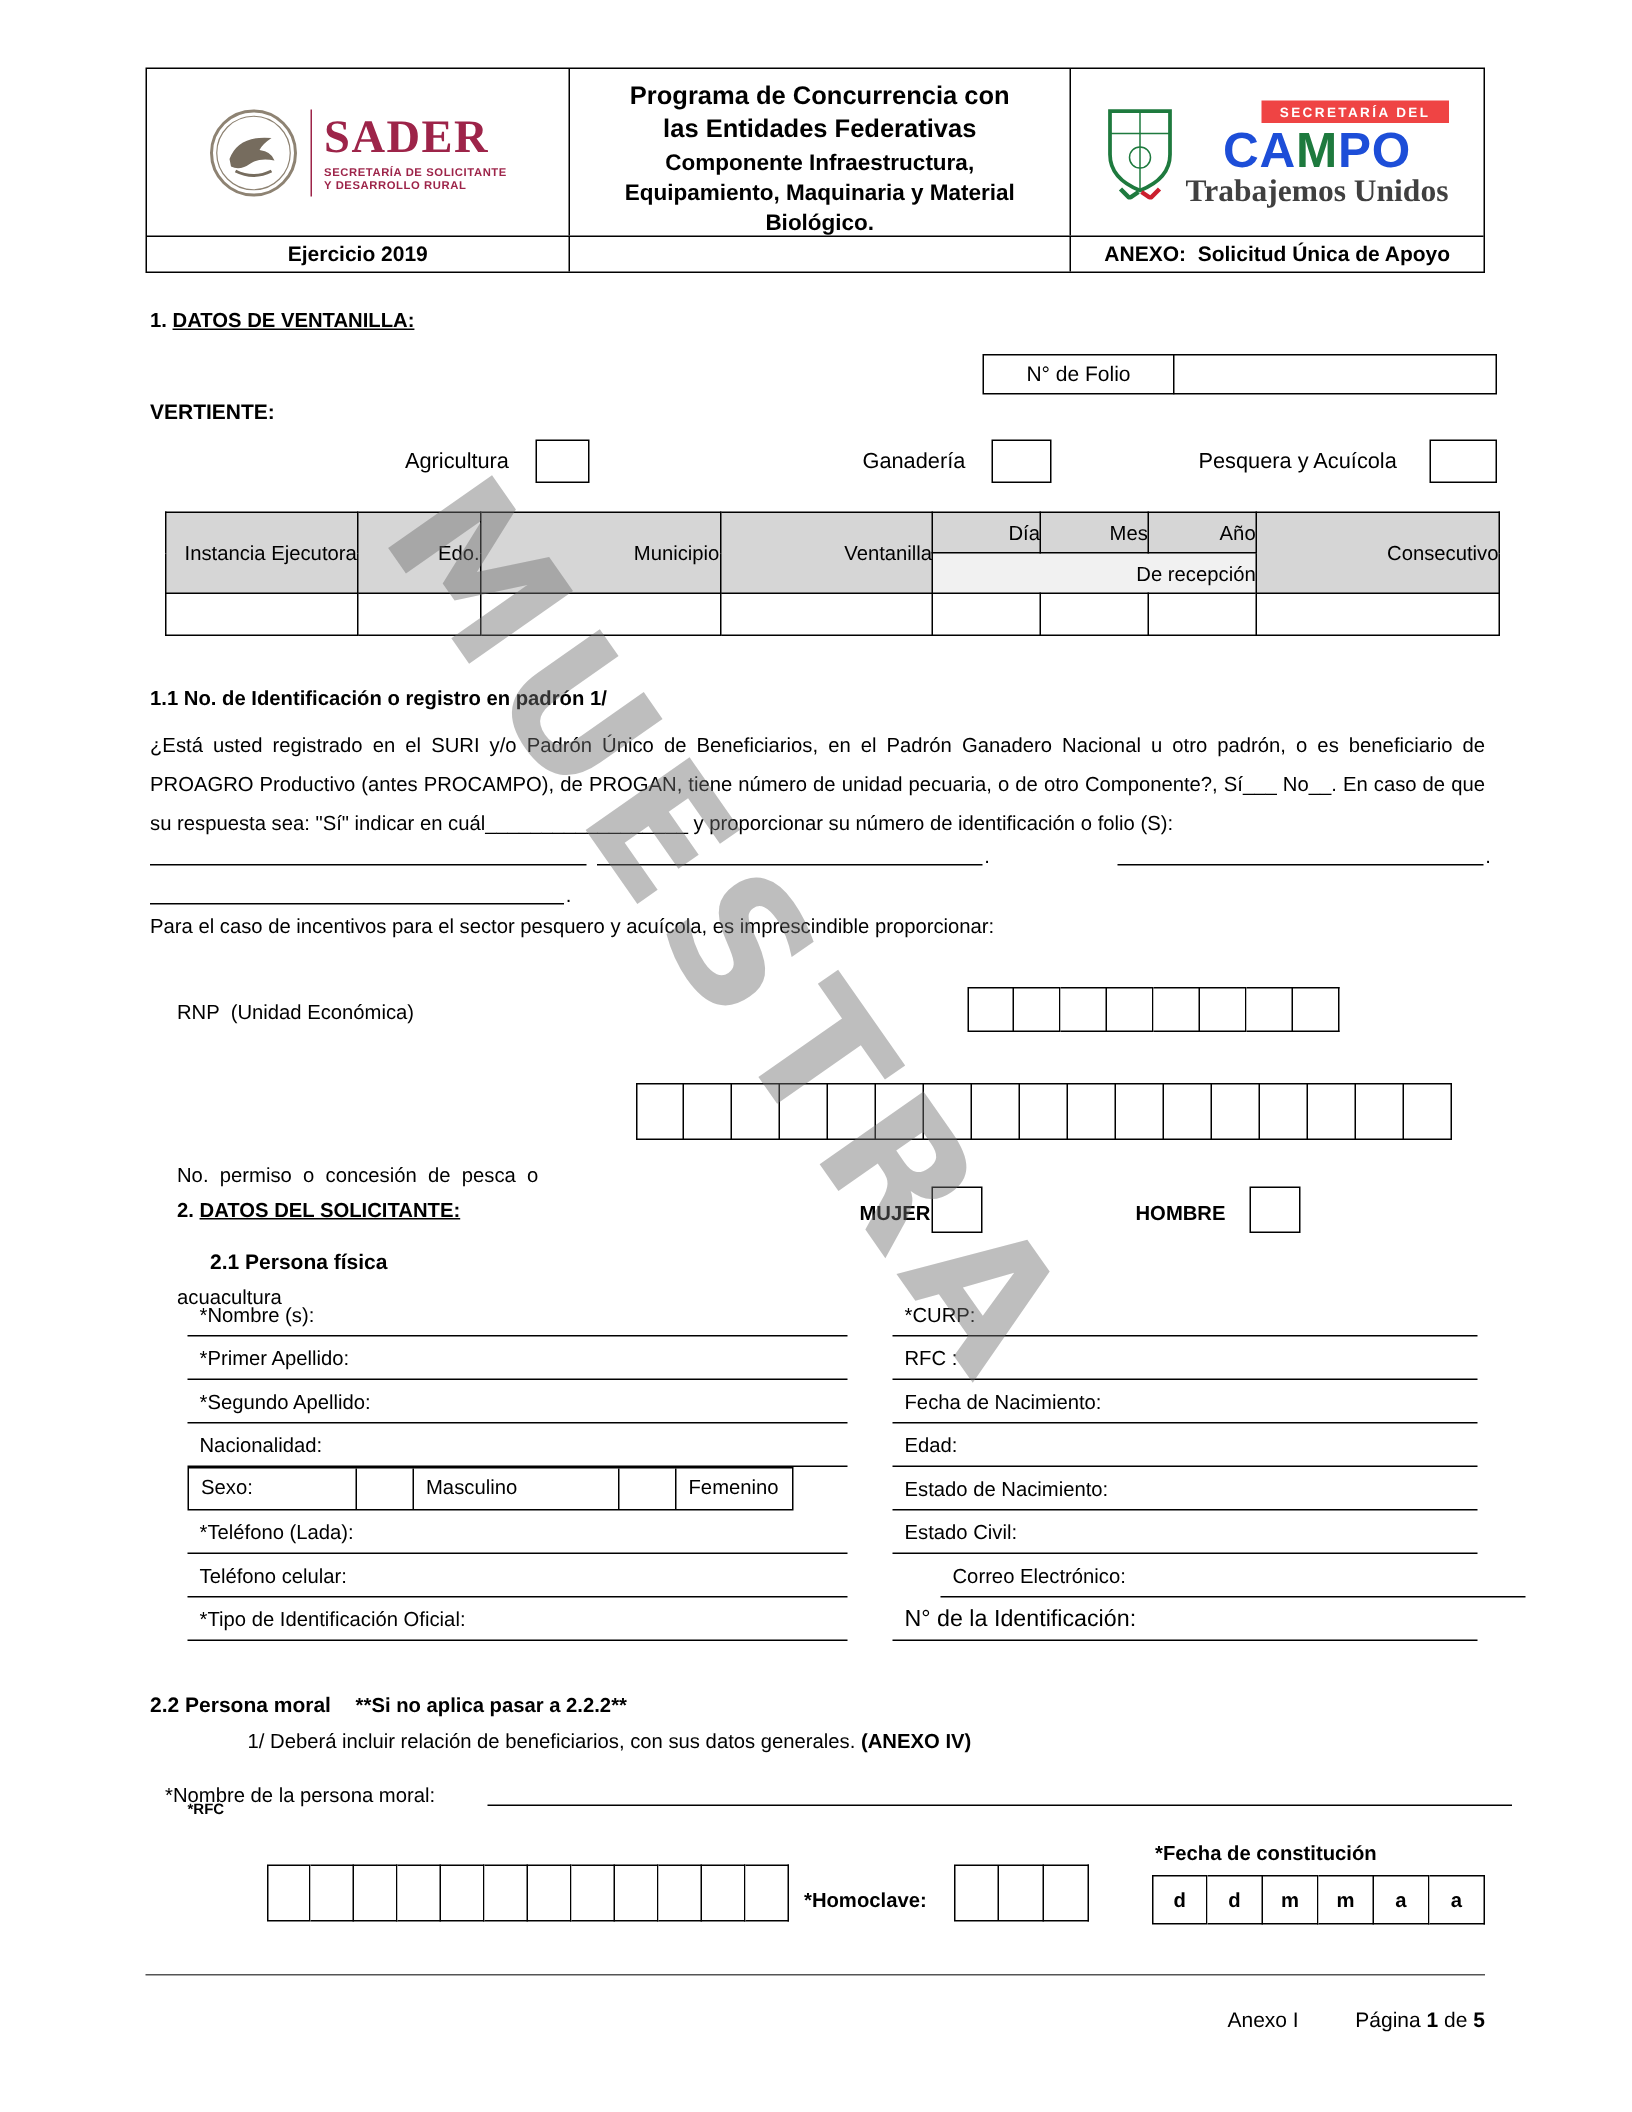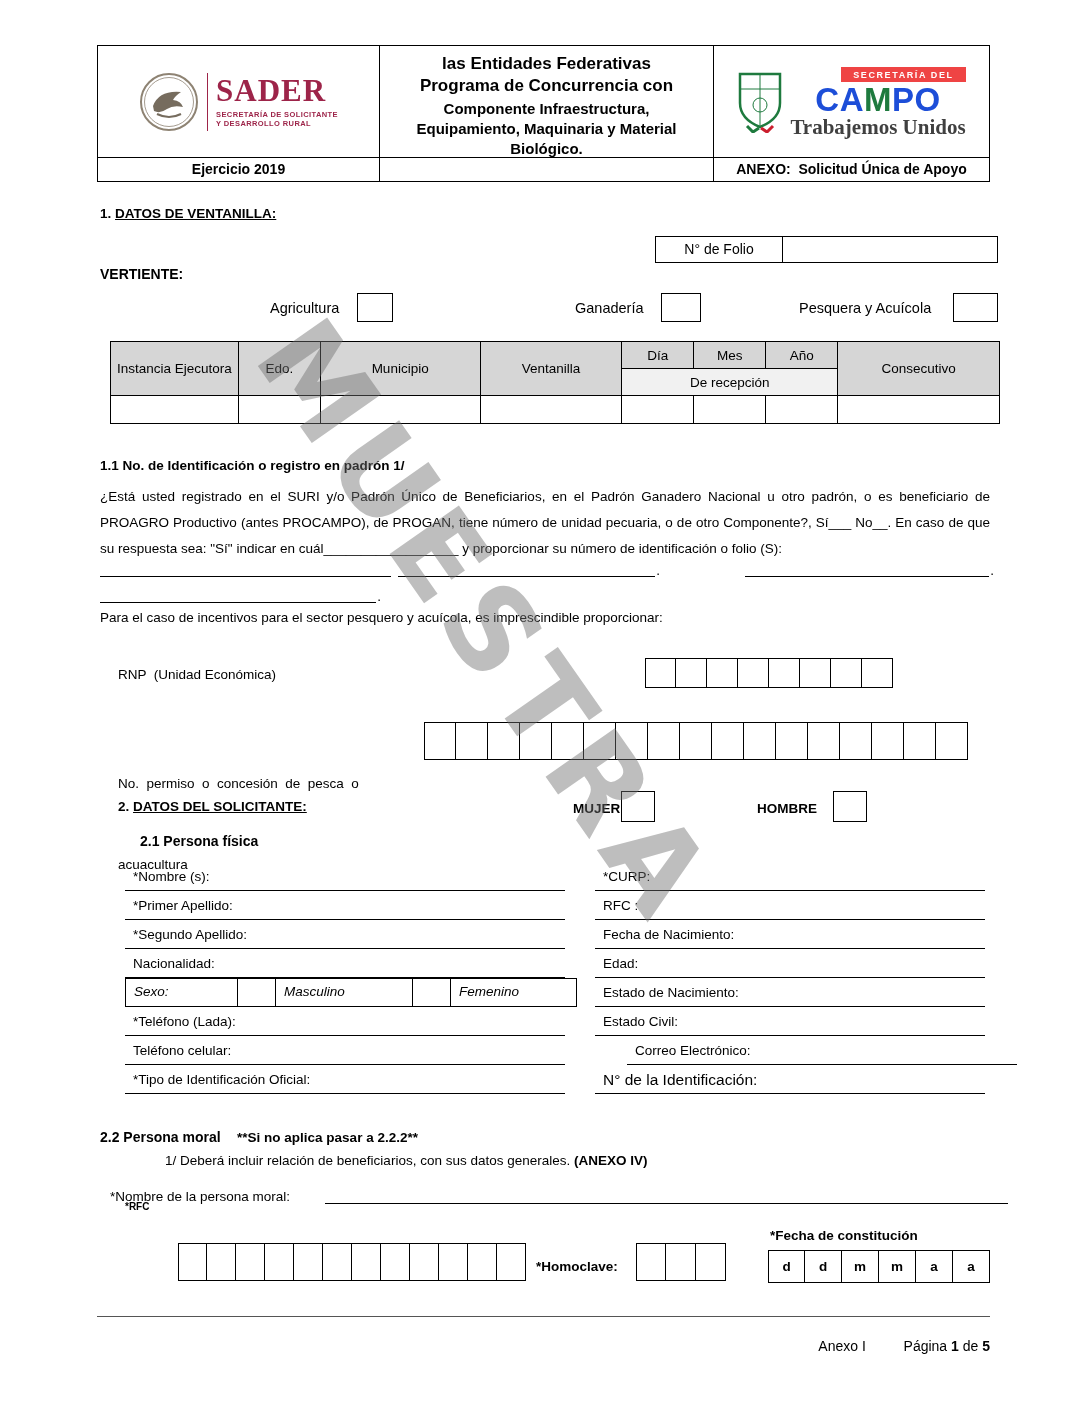--- a/index.html
+++ b/index.html
@@ -43,21 +43,21 @@
   .campo-green { color:#1e7a3e; }
   .campo-tag { font-family:"Liberation Serif", serif; font-weight:bold; color:#404040; font-size:21px; line-height:18px; }
 
   .bx { border:1px solid #000; background:#fff; }
   .line { border-bottom:1px solid #000; }
   .lineflex { display:flex; align-items:flex-end; }
   .lineflex .ln { flex:1; border-bottom:1px solid #000; height:100%; }
   .lineflex .dot { font-size:13.5px; line-height:12px; padding-left:1px; }
 
   .vt { border-collapse:collapse; width:890px; font-size:13.5px; background:#fff; }
-  .vt th, .vt td { border:1px solid #000; text-align:center; font-weight:normal; padding:0; }
+  .vt th, .vt td { border:1px solid #000; text-align:right; font-weight:normal; padding:0; }
   .vt th { background:#d6d6d6; height:27px; }
   .vt .recep { background:#f1f1f1; height:27px; }
   .vt .body td { height:28px; background:#fff; }
 
   .para { font-size:13.5px; line-height:26px; text-align:justify; }
 
   .cells { display:flex; }
   .cells .cell { border:1px solid #000; border-left:none; background:#fff; }
   .cells .cell:first-child { border-left:1px solid #000; }
   .cells-rnp .cell { width:31px; height:30px; }
@@ -91,22 +91,22 @@
       <div class="sader-sep"></div>
       <div class="sader-txt">
         <div class="sader-name">SADER</div>
         <div class="sader-sub">
           <div>SECRETARÍA DE SOLICITANTE</div>
           <div>Y DESARROLLO RURAL</div>
         </div>
       </div>
     </div>
     <div class="hc2">
+      <div class="title1">Programa de Concurrencia con</div>
       <div class="title1">las Entidades Federativas</div>
-      <div class="title1">Programa de Concurrencia con</div>
       <div class="subtitle">Componente Infraestructura, Equipamiento, Maquinaria y Material Biológico.</div>
     </div>
     <div class="hc3">
       <svg width="46" height="62" viewBox="0 0 46 62">
         <path d="M3 3 H43 V32 Q43 48 23 56 Q3 48 3 32 Z" fill="#fff" stroke="#1e7a3e" stroke-width="2.5"></path>
         <path d="M3 18 H43" stroke="#1e7a3e" stroke-width="1"></path>
         <path d="M23 3 V56" stroke="#1e7a3e" stroke-width="1"></path>
         <circle cx="23" cy="34" r="7" fill="none" stroke="#1e7a3e" stroke-width="1"></circle>
         <path d="M10 55 L16 61 L22 57" stroke="#1e7a3e" stroke-width="3" fill="none"></path>
         <path d="M36 55 L30 61 L24 57" stroke="#cb1f2e" stroke-width="3" fill="none"></path>
@@ -244,21 +244,21 @@
 <div class="abs b fs13" style="left:757px; top:801px;">HOMBRE</div>
 <div class="abs bx" style="left:833px; top:791px; width:34px; height:31px;"></div>
 
 <div class="abs b" style="left:100px; top:833px; font-size:14px;margin-left:40px;">2.1 Persona física</div>
 
 <div class="abs field" style="left:125px; top:862px; width:440px;"><span class="flabel">*Nombre (s):</span></div>
 <div class="abs field" style="left:125px; top:891px; width:440px;"><span class="flabel">*Primer Apellido:</span></div>
 <div class="abs field" style="left:125px; top:920px; width:440px;"><span class="flabel">*Segundo Apellido:</span></div>
 <div class="abs field" style="left:125px; top:949px; width:440px;"><span class="flabel">Nacionalidad:</span></div>
 
-<div class="abs sexo-row" style="left:125px; top:978px; width:452px;font-style:italic;">
+<div class="abs sexo-row" style="left:125px; top:978px; width:404px;">
   <div style="width:112px; padding-left:8px;"><span>Sexo:</span></div>
   <div style="width:38px;"></div>
   <div style="width:137px; padding-left:8px;"><span>Masculino</span></div>
   <div style="width:38px;"></div>
   <div style="flex:1; padding-left:8px;"><span>Femenino</span></div>
 </div>
 
 <div class="abs field" style="left:125px; top:1007px; width:440px;"><span class="flabel">*Teléfono (Lada):</span></div>
 <div class="abs field" style="left:125px; top:1036px; width:440px;"><span class="flabel">Teléfono celular:</span></div>
 <div class="abs field" style="left:125px; top:1065px; width:440px;"><span class="flabel">*Tipo de Identificación Oficial:</span></div>

